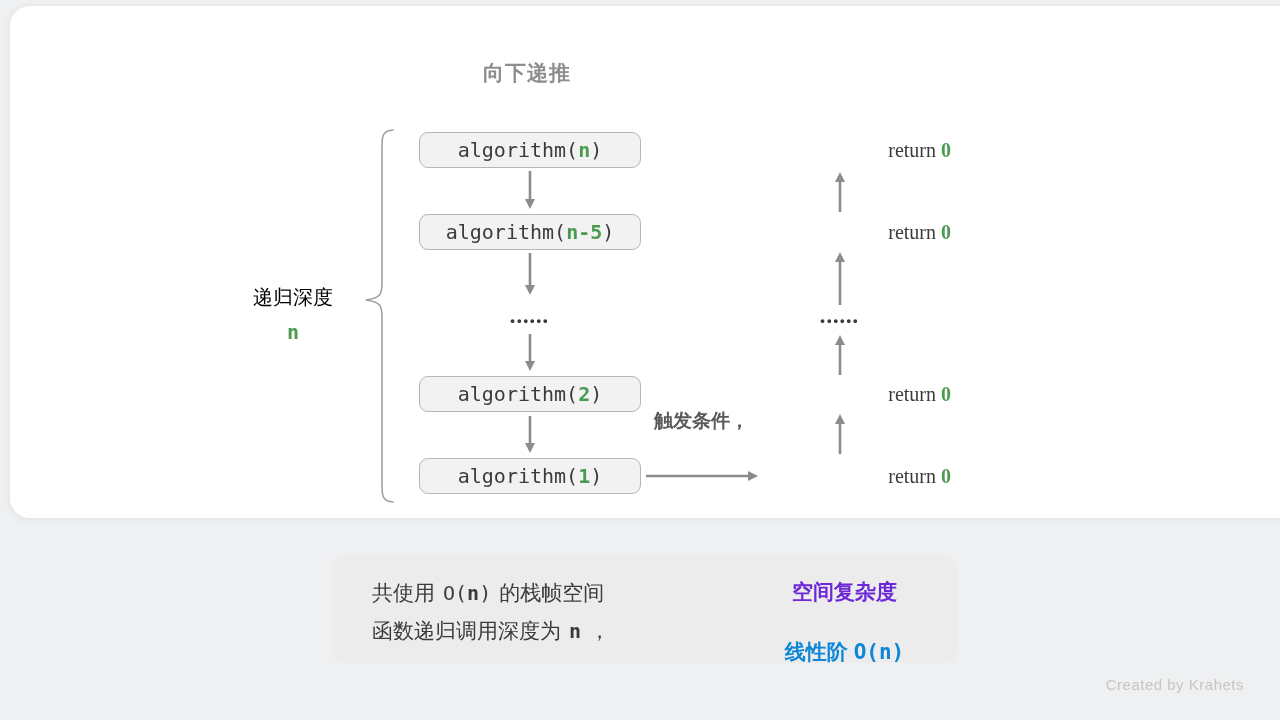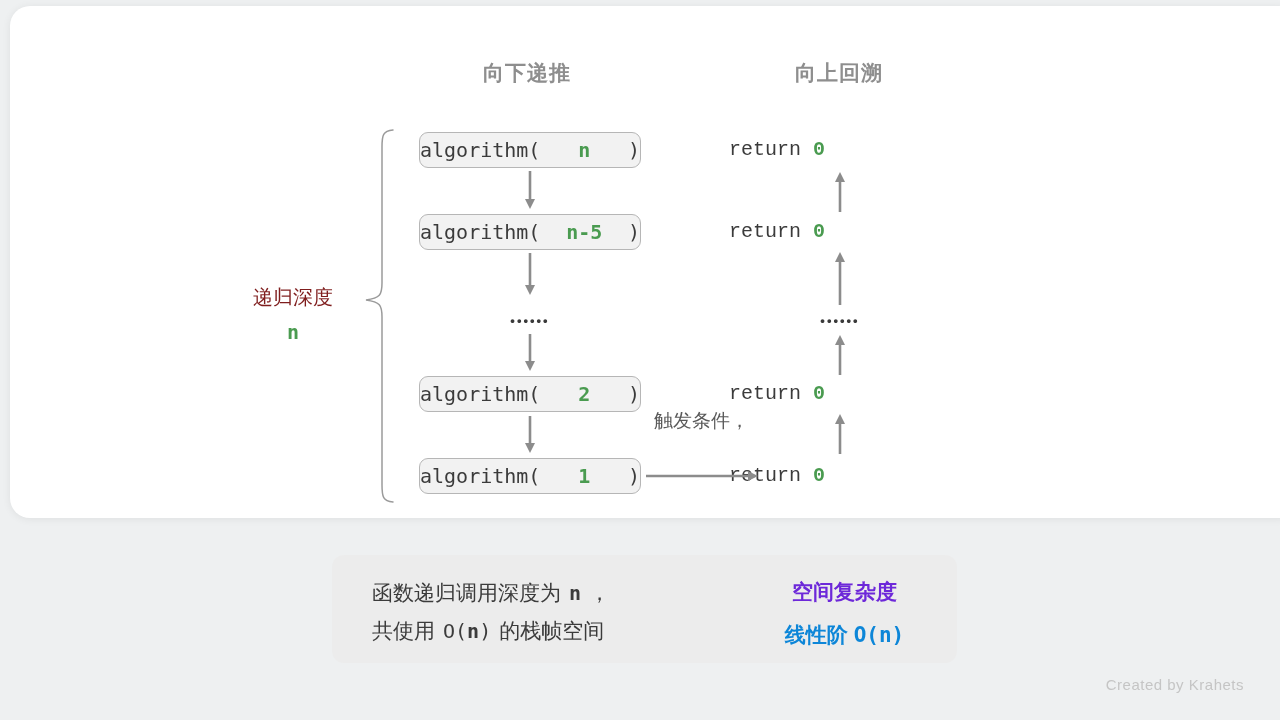--- a/index.html
+++ b/index.html
@@ -18,73 +18,72 @@
   }
   .abs{position:absolute;}
   .mono{font-family:"DejaVu Sans Mono","Liberation Mono",monospace;}
   .hdr{
     top:59px;width:220px;text-align:center;
     font-size:21px;font-weight:700;color:#8e8e8e;letter-spacing:1px;
   }
   .call-box{
     left:415px;width:222px;height:36px;box-sizing:border-box;
     background:#f2f2f2;border:1.5px solid #b6b6b6;border-radius:9px;
-    display:flex;align-items:center;justify-content:space-between;
+    display:flex;align-items:center;justify-content:center;
     font-family:"DejaVu Sans Mono","Liberation Mono",monospace;
     font-size:20px;color:#3b3b3b;
   }
   .green{color:#4a9b50;font-weight:700;}
   .ret{
-    left:725px;width:222px;height:26px;text-align:left;
-    font-family:Liberation Mono, monospace;
+    left:725px;width:222px;height:26px;text-align:right;
+    font-family:Liberation Serif, serif;
     font-size:20px;color:#3b3b3b;line-height:26px;
   }
   .dots{
     width:222px;top:312px;height:18px;text-align:center;
     font-size:13px;font-weight:700;letter-spacing:2px;color:#3a3a3a;line-height:18px;
   }
   .depth-wrap{left:214px;top:284px;width:150px;text-align:center;}
-  .depth-text{font-size:20px;color:#7f1d1d;}
+  .depth-text{font-size:20px;color:#000000;}
   .depth-n{
     margin-top:9px;font-family:"DejaVu Sans Mono","Liberation Mono",monospace;
     font-size:20px;font-weight:700;color:#4a9b50;
   }
   .trigger{
     left:650px;top:403px;width:130px;
-    font-size:19px;font-weight:400;color:#595959;line-height:36px;
+    font-size:19px;font-weight:700;color:#595959;line-height:36px;
   }
   .summary{
     left:328px;top:555px;width:625px;height:108px;
     background:#ececec;border-radius:12px;
   }
   .summary-left{
     left:368px;top:574px;font-size:21px;color:#3b3b3b;line-height:38px;
   }
   .summary-left .mono{font-size:20px;color:#3b3b3b;}
   .gap-l{margin-left:8px;}
   .gap-r{margin-right:8px;}
   .result-wrap{left:738px;top:578px;width:205px;text-align:center;}
   .result-title{font-size:21px;font-weight:700;color:#6d28d9;}
-  .result-value{margin-top:15px;font-size:21px;font-weight:700;color:#0d86d8;}
+  .result-value{margin-top:32px;font-size:21px;font-weight:700;color:#0d86d8;}
   .result-value .mono{font-weight:700;}
   .watermark{
     left:1040px;top:676px;width:200px;text-align:right;
     font-family:Liberation Sans, sans-serif;
     font-size:15px;color:#c5c5c5;letter-spacing:.5px;
   }
   svg.overlay{position:absolute;left:0;top:0;width:1280px;height:720px;pointer-events:none;}
 </style>
 </head>
 <body>
 
 <div class="stage">
   <div class="card"></div>
 
   <div class="abs hdr" style="left:413px;">向下递推</div>
-  <div class="abs hdr" style="left:725px;">向上回溯</div>
 
   <div class="abs depth-wrap">
     <div class="depth-text">递归深度</div>
     <div class="depth-n">n</div>
   </div>
 
   <div class="abs call-box" style="top:132px;">
     <span>algorithm(</span>
       <span class="green">n</span>
       <span>)</span>
@@ -144,24 +143,24 @@
     <line x1="836" y1="454" x2="836" y2="422" stroke="#8c8c8c" stroke-width="2.6" marker-end="url(#ah)"></line>
 
     <line x1="642" y1="476" x2="746" y2="476" stroke="#8c8c8c" stroke-width="2.6" marker-end="url(#ah)"></line>
 
     <polygon points="686,604 710,604 710,594 732,610 710,626 710,616 686,616" fill="#c7c7c7" stroke="#c7c7c7" stroke-width="2" stroke-linejoin="round"></polygon>
   </svg>
 
   <div class="abs summary"></div>
   <div class="abs summary-left">
     <div>
-      <span>函数递归调用深度为</span><span class="green mono gap-l gap-r">n</span><span>，</span>
+      <span>共使用</span><span class="mono gap-l">O(</span><span class="green mono">n</span><span class="mono gap-r">)</span><span>的栈帧空间</span>
     </div>
     <div>
-      <span>共使用</span><span class="mono gap-l">O(</span><span class="green mono">n</span><span class="mono gap-r">)</span><span>的栈帧空间</span>
+      <span>函数递归调用深度为</span><span class="green mono gap-l gap-r">n</span><span>，</span>
     </div>
   </div>
   <div class="abs result-wrap">
     <div class="result-title">空间复杂度</div>
     <div class="result-value">
       <span>线性阶</span>
       <span class="mono">O(n)</span>
     </div>
   </div>
 

